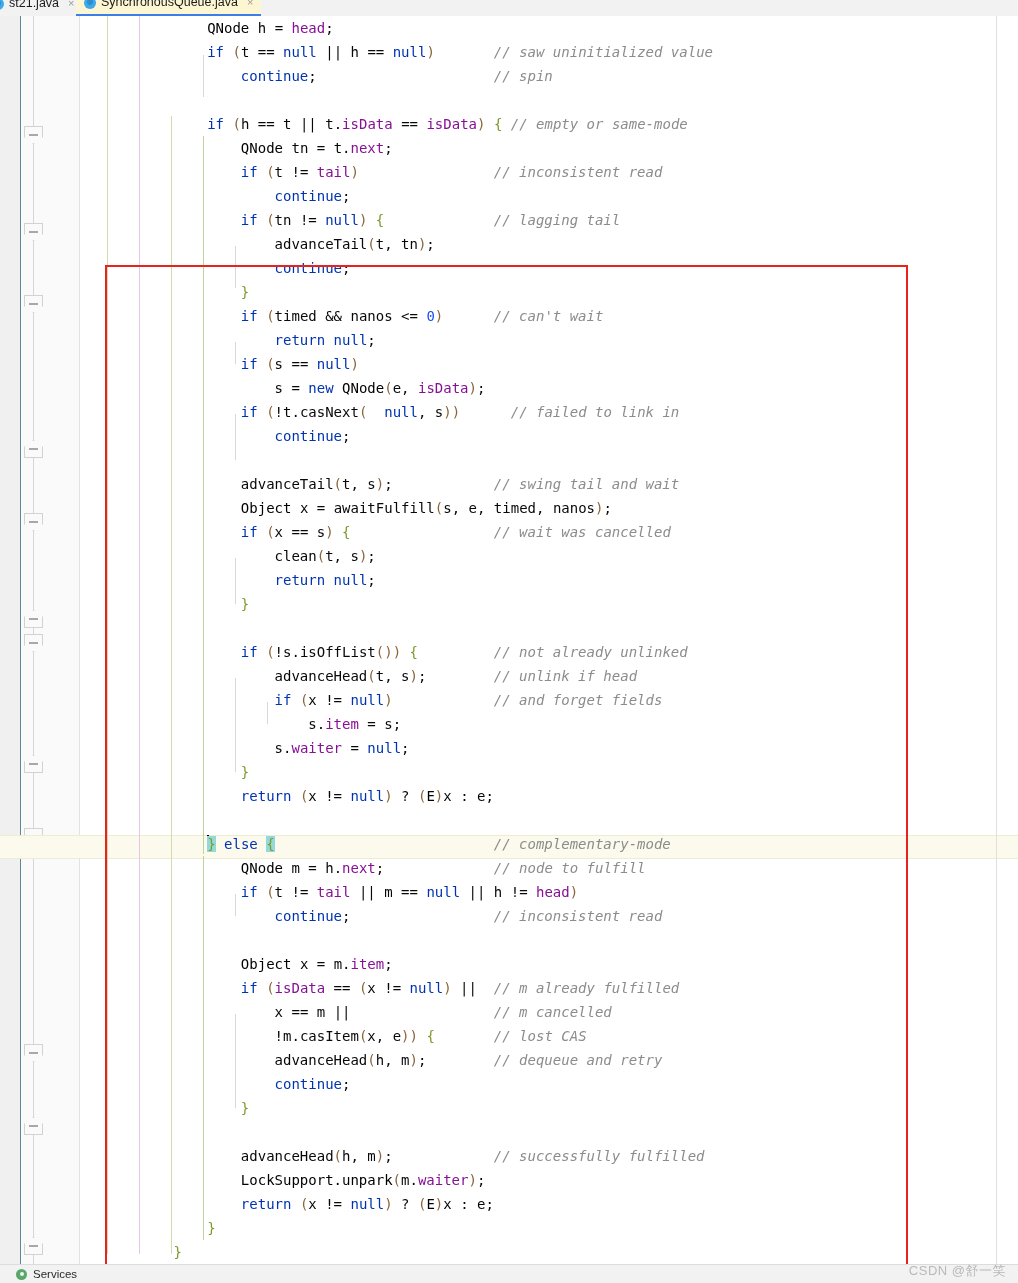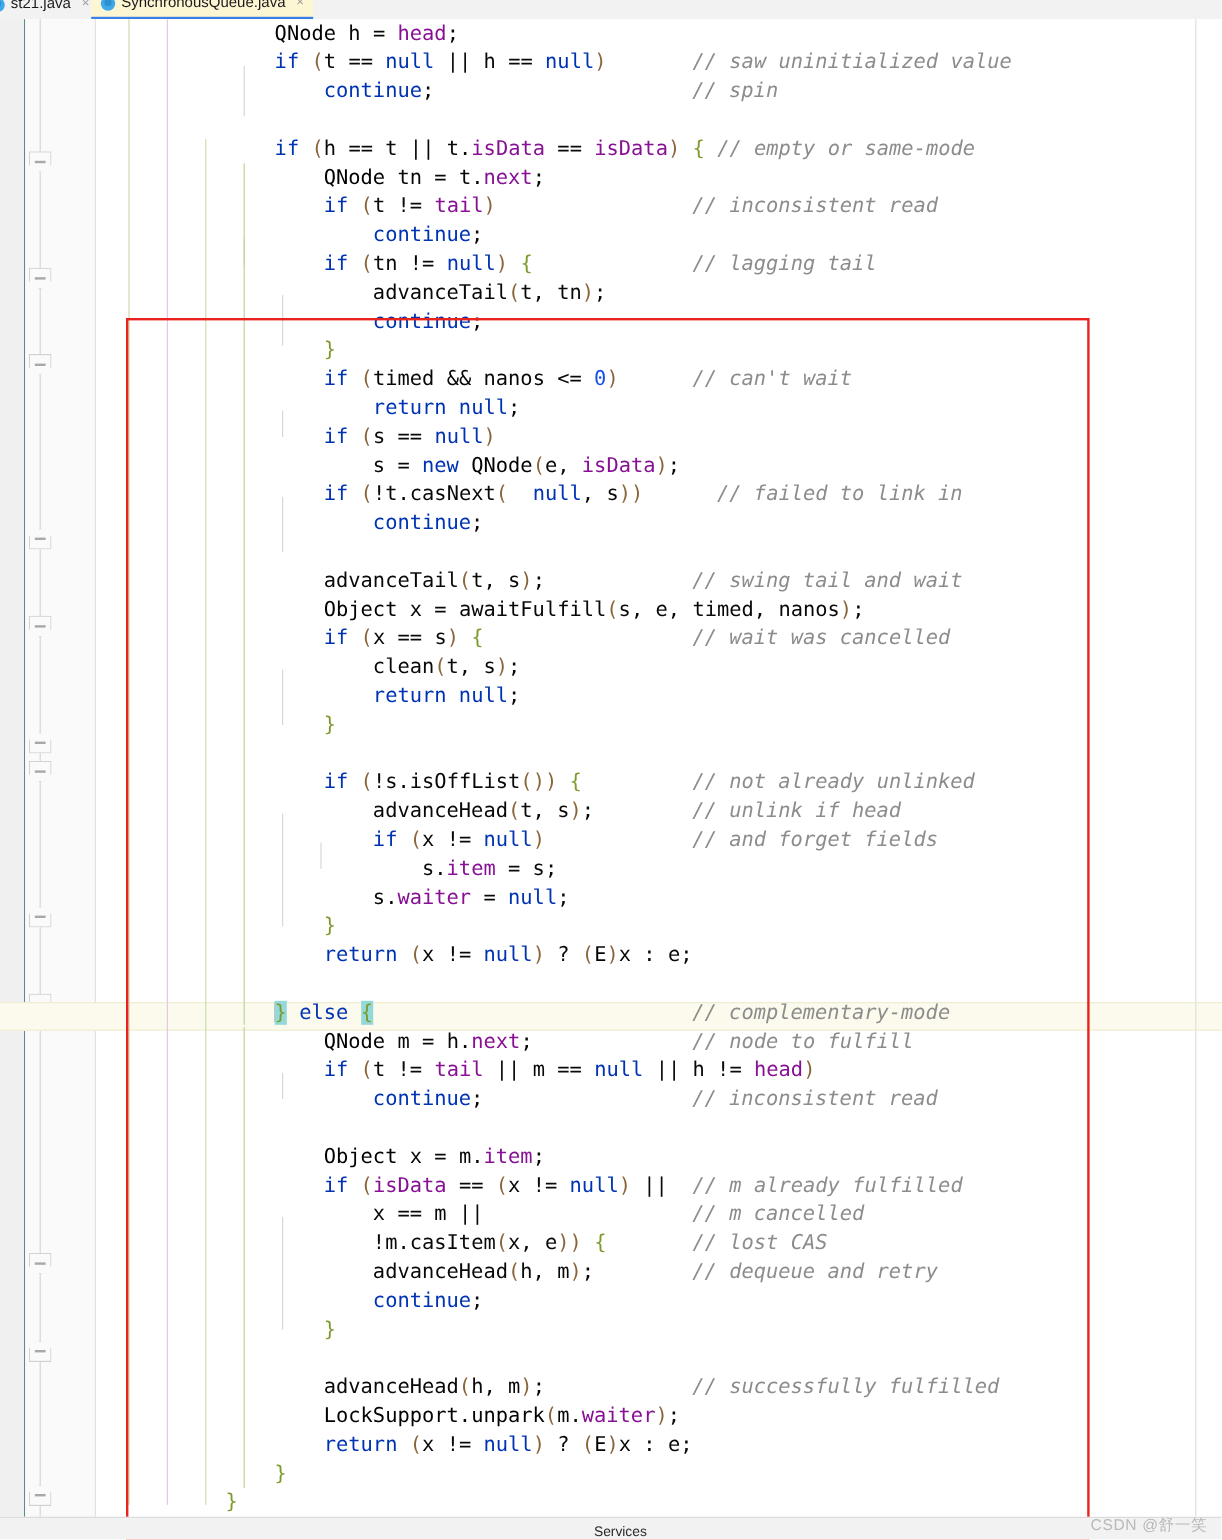--- a/index.html
+++ b/index.html
@@ -85,21 +85,21 @@
   .ig-olive  { background:#d8d8ac; }
   .ig-pink   { background:#e2c8e6; }
   .ig-green  { background:#cddeab; }
   .ig-grey   { background:#d8d8d8; }
   .ig-greenb { background:#bcd49a; }
 
   
   .codeflow {
     position:absolute; left:0; top:0; width:840px;
     font-family:"DejaVu Sans Mono", monospace;
-    font-size:17px; line-height:24px; white-space:pre;
+    font-size:14px; line-height:24px; white-space:pre;
   }
   .ln { height:24px; display:block; position:relative; }
 
   
   .kw   { color:#0033b3; }
   .ty   { color:#000000; }
   .pln  { color:#080808; }
   .num  { color:#1750eb; }
   .fld  { color:#871094; }
   .cm   { color:#8c8c8c; font-style:italic; }
@@ -117,21 +117,21 @@
     position:absolute; left:105px; top:265px;
     width:803px; height:1018px;
     border:2px solid #e8221d; background:transparent;
   }
 
   
   .statusbar {
     position:absolute; left:0; top:1264px; width:1018px; height:19px;
     background:#f2f2f2; border-top:1px solid #dcdcdc;
     display:flex; align-items:center; padding-left:16px; gap:6px;
-    font-family:"Liberation Sans", sans-serif; font-size:11.5px; color:#2b2b2b;flex-direction:column;
+    font-family:"Liberation Sans", sans-serif; font-size:11.5px; color:#2b2b2b;
   }
   .gear {
     width:11px; height:11px; position:relative; display:inline-block;
     background:#59a869; border-radius:50%;
   }
   .gear::after {
     content:""; position:absolute; left:3.5px; top:3.5px;
     width:4px; height:4px; border-radius:50%; background:#f2f2f2;
   }
   .watermark {

